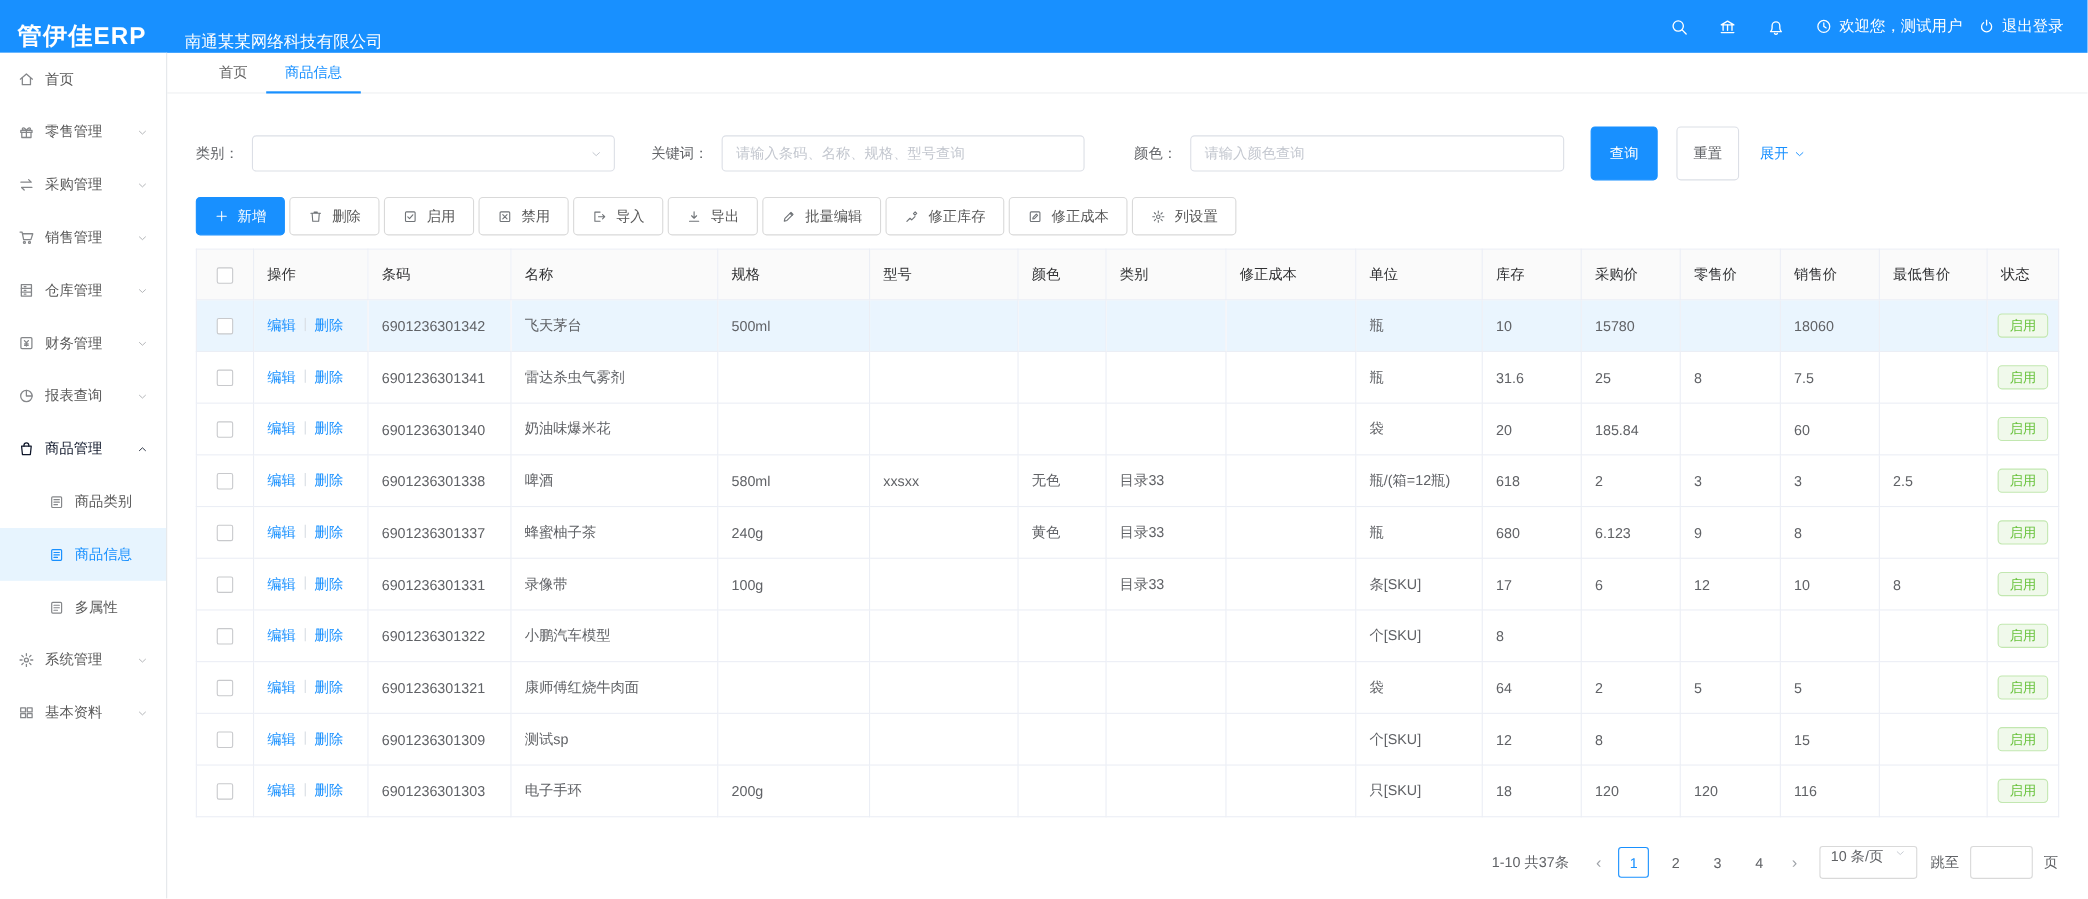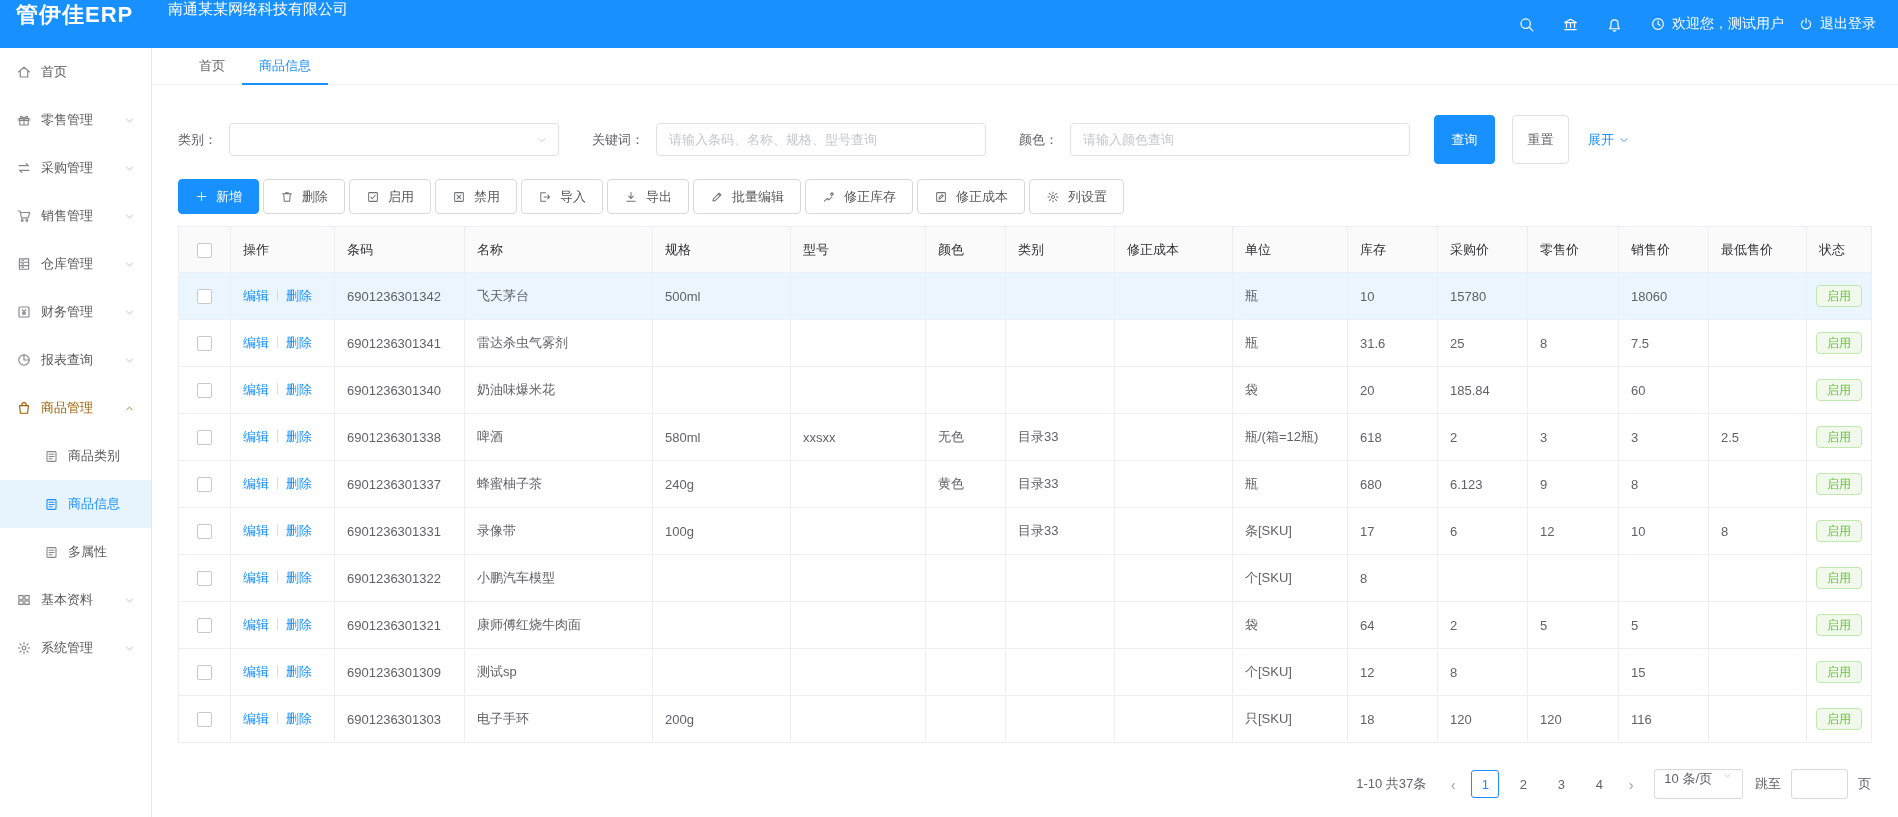--- a/index.html
+++ b/index.html
@@ -3,56 +3,56 @@
 <meta charset="utf-8">
 <style>
   * { box-sizing: border-box; margin: 0; padding: 0; }
   body {
     font-family: "Liberation Sans", "DejaVu Sans", sans-serif;
     background: #fff; color: #606266;
   }
   #app { width: 1898px; height: 817px; position: relative; overflow: hidden; background:#fff; }
 
   
-  .topbar { height: 48px; background: #1890ff; display: flex; align-items: flex-start; color: #fff; }
+  .topbar { height: 48px; background: #1890ff; display: flex; align-items: flex-end; color: #fff; }
   .logo { width: 152px; padding-left: 16px; font-size: 22px; font-weight: bold; letter-spacing: 1px; white-space: nowrap; }
   .company { font-size: 15px; margin-left: 16px; flex: 0 0 auto; }
   .topbar-spacer { flex: 1; }
   .top-actions { display: flex; align-items: center; gap: 0; padding-right: 22px; }
   .top-ic { display:flex; align-items:center; justify-content:center; width: 44px; height:48px; cursor:pointer; }
   .top-group { display:flex; align-items:center; gap:6px; font-size:14px; margin-left: 14px; cursor:pointer; white-space:nowrap; }
   svg.sv { fill:none; stroke:currentColor; stroke-width:1.15; stroke-linecap:round; stroke-linejoin:round; display:block; }
 
   
   .sidebar { position:absolute; left:0; top:48px; bottom:0; width:152px; background:#fff; border-right:1px solid #e4e7ea; overflow:hidden; }
   .s-item, .s-sub { height:48px; display:flex; align-items:center; padding-left:16px; font-size:13px; color:#595959; cursor:pointer; position:relative; }
   .s-item .s-ic { color:#85878a; margin-right:9px; display:flex; }
   .s-label { flex:1; }
   .s-arrow { color:#a9abae; margin-right:16px; display:flex; }
-  .s-item.blue, .s-item.blue .s-ic, .s-item.blue .s-arrow { color:#a16207; }
+  .s-item.blue, .s-item.blue .s-ic, .s-item.blue .s-arrow { color:#0f172a; }
   .s-sub { padding-left:44px; }
   .s-sub .s-ic { color:#85878a; margin-right:9px; display:flex; }
   .s-sub.active { background:#e7f4fe; color:#1890ff; }
   .s-sub.active .s-ic { color:#1890ff; }
 
   
   .main { margin-left:152px; }
   .tabbar { height:37px; border-bottom:1px solid #eef0f2; display:flex; align-items:stretch; padding-left:30px; }
   .tab { padding:0 17px; display:flex; align-items:center; font-size:13px; color:#666; cursor:pointer; position:relative; }
   .tab.active { color:#1890ff; }
   .tab.active::after { content:""; position:absolute; left:0; right:0; bottom:-1px; height:2px; background:#1890ff; }
 
   
   .filter-row { margin:30px 27px 0 26px; display:flex; align-items:center; font-size:13px; color:#606266; }
   .f-label { white-space:nowrap; }
   .f-select { width:330px; height:33px; border:1px solid #dcdfe6; border-radius:4px; margin-left:12px; position:relative; background:#fff; cursor:pointer; }
   .f-select .chev { position:absolute; right:10px; top:10px; color:#c0c4cc; }
   .f-input { height:33px; border:1px solid #dcdfe6; border-radius:4px; margin-left:12px; padding:0 12px; font-size:13px; color:#606266; font-family:inherit; outline:none; }
   .f-input::placeholder { color:#c3c7cf; }
-  .kw { width:330px; margin-right:0; }
+  .kw { width:330px; margin-right:12px; }
   .cl { width:340px; }
   .gap1 { width:33px; } .gap2 { width:33px; } .gap3 { width:24px; }
   .btn { height:49px; border-radius:4px; font-size:13px; font-family:Liberation Serif, serif; cursor:pointer; }
   .btn-primary { background:#1890ff; border:1px solid #1890ff; color:#fff; width:61px; }
   .btn-plain { background:#fff; border:1px solid #dcdfe6; color:#606266; width:57px; margin-left:17px; }
   .expand-link { color:#1890ff; margin-left:19px; display:flex; align-items:center; gap:4px; cursor:pointer; white-space:nowrap; }
 
   
   .toolbar { margin:15px 27px 0 26px; display:flex; gap:4px; }
   .tbtn { height:35px; padding:0 16px; background:#fff; border:1px solid #d9d9d9; border-radius:4px; color:#595959; font-size:13px; font-family:inherit; display:flex; align-items:center; gap:8px; cursor:pointer; white-space:nowrap; }
@@ -265,41 +265,41 @@
           <svg class="sv" width="15" height="15" viewBox="0 0 16 16">
             <rect x="3.2" y="2.8" width="9.6" height="10.4" rx="1"></rect>
             <path d="M5.4 5.6h5.2M5.4 8h5.2M5.4 10.4h3.4"></path>
           </svg>
         </span>
       <span class="s-label">多属性</span>
     </div>
     <div class="s-item">
       <span class="s-ic">
           <svg class="sv" width="16" height="16" viewBox="0 0 16 16">
+            <circle cx="8" cy="8" r="1.8"></circle>
+            <path d="M8 2.2v1.9M8 11.9v1.9M2.2 8h1.9M11.9 8h1.9M3.9 3.9l1.3 1.3M10.8 10.8l1.3 1.3M12.1 3.9l-1.3 1.3M5.2 10.8l-1.3 1.3"></path>
+          </svg>
+        </span>
+      <span class="s-label">系统管理</span>
+      <span class="s-arrow">
+          <svg class="sv" width="11" height="11" viewBox="0 0 16 16">
+            <path d="M4 6.3 8 10l4-3.7"></path>
+          </svg>
+        </span>
+    </div>
+    <div class="s-item">
+      <span class="s-ic">
+          <svg class="sv" width="16" height="16" viewBox="0 0 16 16">
             <rect x="2.8" y="3.6" width="4.4" height="3.6"></rect>
             <rect x="8.8" y="3.6" width="4.4" height="3.6"></rect>
             <rect x="2.8" y="8.8" width="4.4" height="3.6"></rect>
             <rect x="8.8" y="8.8" width="4.4" height="3.6"></rect>
           </svg>
         </span>
       <span class="s-label">基本资料</span>
-      <span class="s-arrow">
-          <svg class="sv" width="11" height="11" viewBox="0 0 16 16">
-            <path d="M4 6.3 8 10l4-3.7"></path>
-          </svg>
-        </span>
-    </div>
-    <div class="s-item">
-      <span class="s-ic">
-          <svg class="sv" width="16" height="16" viewBox="0 0 16 16">
-            <circle cx="8" cy="8" r="1.8"></circle>
-            <path d="M8 2.2v1.9M8 11.9v1.9M2.2 8h1.9M11.9 8h1.9M3.9 3.9l1.3 1.3M10.8 10.8l1.3 1.3M12.1 3.9l-1.3 1.3M5.2 10.8l-1.3 1.3"></path>
-          </svg>
-        </span>
-      <span class="s-label">系统管理</span>
       <span class="s-arrow">
           <svg class="sv" width="11" height="11" viewBox="0 0 16 16">
             <path d="M4 6.3 8 10l4-3.7"></path>
           </svg>
         </span>
     </div>
   </div>
 
   <div class="main">
 

